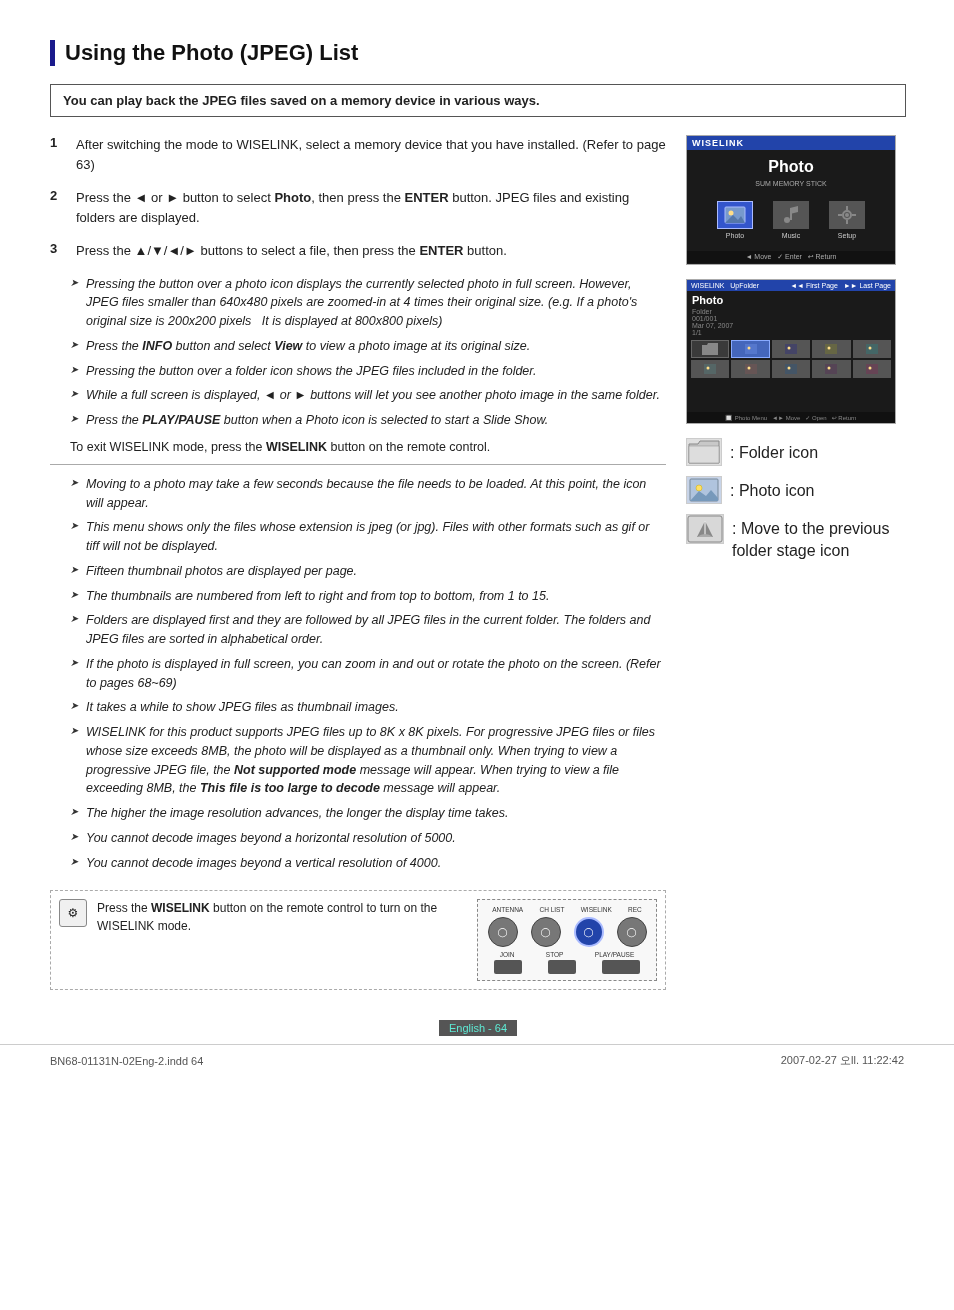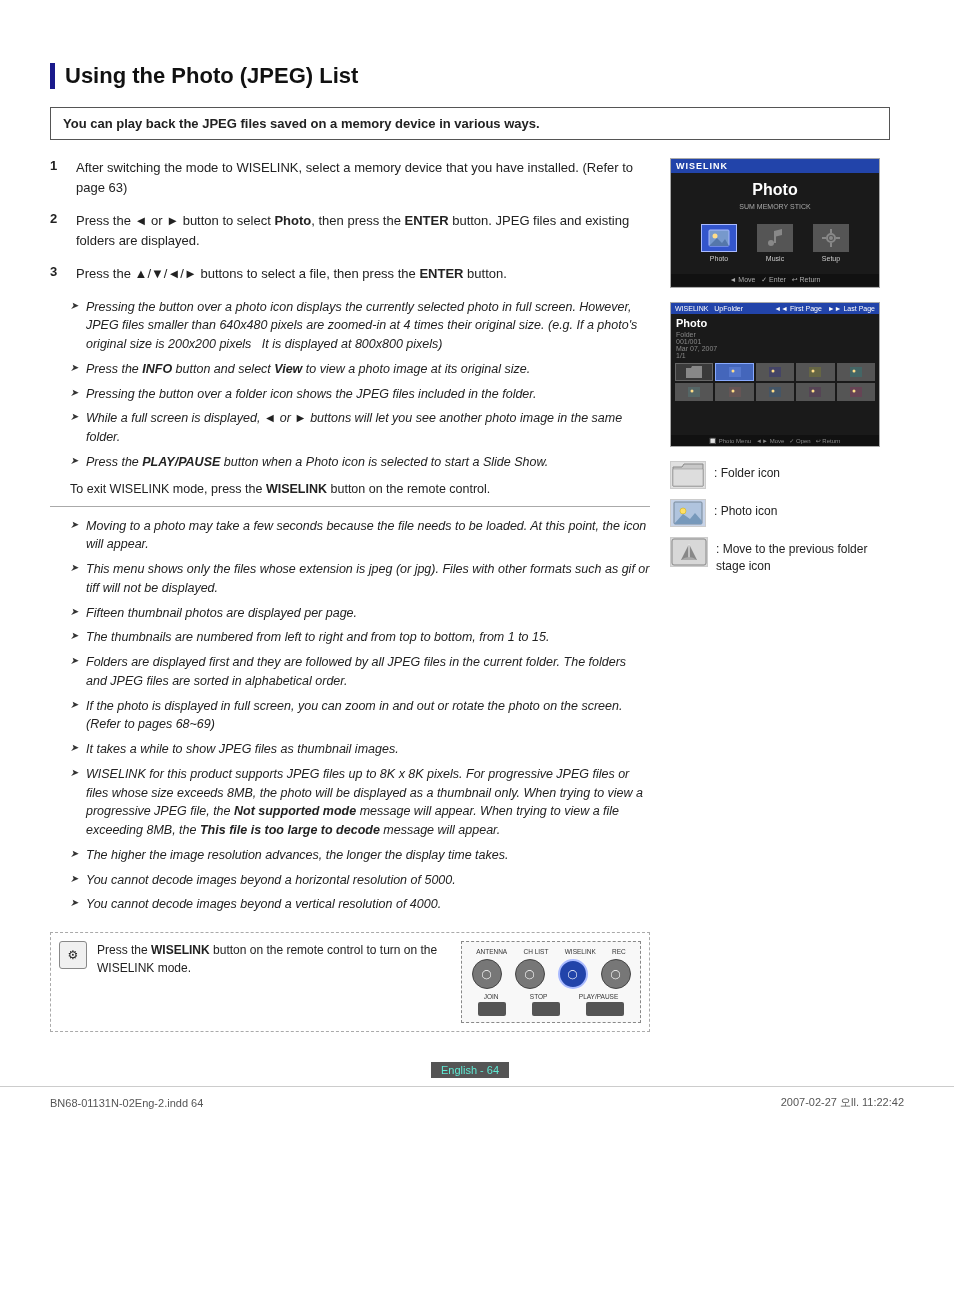--- a/index.html
+++ b/index.html
@@ -6,23 +6,22 @@
     body {
       width: 954px;
       min-height: 1310px;
       background: #fff;
       font-family: Arial, sans-serif;
       font-size: 13px;
       color: #222;
       position: relative;
     }
     .page-wrapper {
-      padding: 40px 64px 60px 50px;
-      position: relative;
-      margin-top: 23px;
+      padding: 40px 48px 60px 50px;
+      position: relative;
     }
     
     .title-bar {
       border-left: 5px solid #1a1a8c;
       padding-left: 10px;
       margin-bottom: 18px;
     }
     .title-bar h1 {
       font-size: 22px;
       font-weight: bold;
@@ -241,21 +240,21 @@
     .legend-icon.photo-icon {
       background: #c8d4e8;
     }
     .legend-icon.nav-icon {
       background: #d8d8d8;
       width: 38px;
       height: 30px;
     }
     .legend-text {
       line-height: 1.4;
-      font-size: 12px;
+      font-size: 16px;
       padding-top: 4px;
     }
     
     .page-number {
       text-align: center;
       font-size: 11px;
       background: #555;
       color: #5eead4;
       padding: 2px 10px;
       display: inline-block;

